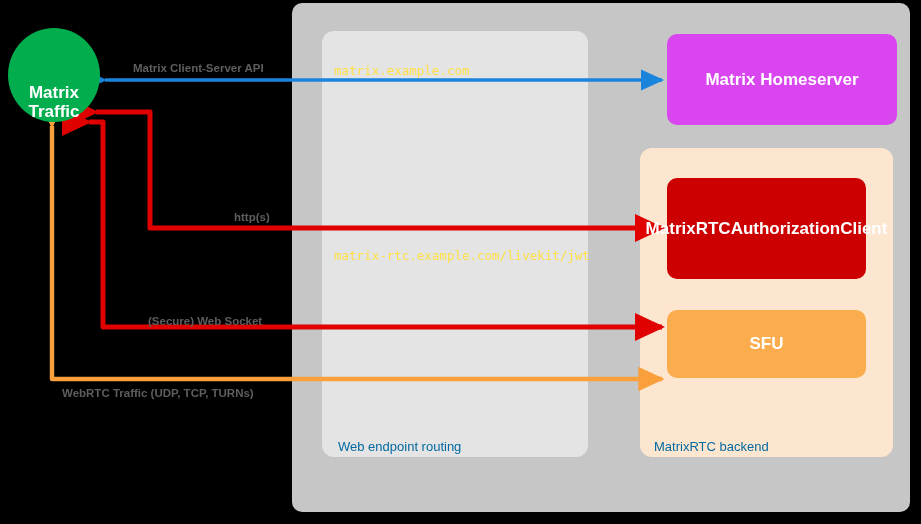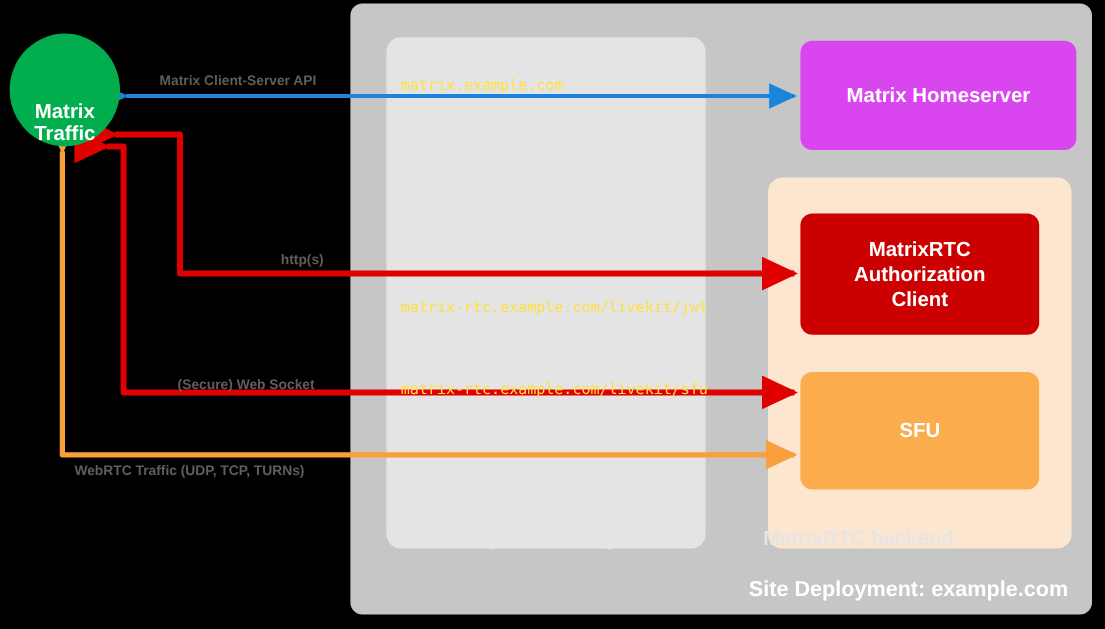--- a/index.html
+++ b/index.html
@@ -73,36 +73,36 @@
   .homeserver {
     left: 667px; top: 34px; width: 230px; height: 91px;
     background: #d946ef;
     font-size: 17px;
   }
   .authservice {
     left: 667px; top: 178px; width: 199px; height: 101px;
     background: #cc0000;
     font-size: 17px;
     line-height: 1.25;
-    flex-direction: column;
+    flex-direction: row;
   }
   .sfu {
-    left: 667px; top: 310px; width: 199px; height: 98px;
+    left: 667px; top: 310px; width: 199px; height: 68px;
     background: #fbac4c;
     font-size: 17px;
   }
 
   
   .zone-label {
-    color: #e5e5e5;
-    font-weight: bold;
-    font-size: 17px;
+    color: #0369a1;
+    font-weight: normal;
+    font-size: 13px;
   }
   .zone-label.webroute { left: 338px; top: 439px; }
-  .zone-label.rtcbackend { left: 636px; top: 439px; }
+  .zone-label.rtcbackend { left: 654px; top: 439px; }
 
   .site-label {
     left: 624px; top: 481px;
     color: #ffffff;
     font-weight: bold;
     font-size: 18px;
   }
 
   .edge-label {
     color: #5e5e5e;
@@ -182,19 +182,17 @@
     <span>SFU</span>
   </div>
 
   <div class="abs edge-label cs-api">Matrix Client-Server API</div>
   <div class="abs edge-label https">http(s)</div>
   <div class="abs edge-label wss">(Secure) Web Socket</div>
   <div class="abs edge-label webrtc">WebRTC Traffic (UDP, TCP, TURNs)</div>
 
   <div class="abs url-label mono u1">matrix.example.com</div>
   <div class="abs url-label mono u2">matrix-rtc.example.com/livekit/jwt</div>
-  <div class="abs url-label mono u3">matrix-rtc.example.com/livekit/sfu</div>
 
   <div class="abs zone-label webroute">Web endpoint routing</div>
   <div class="abs zone-label rtcbackend">MatrixRTC backend</div>
-  <div class="abs site-label">Site Deployment: example.com</div>
 
 </div>
 
 </body></html>

